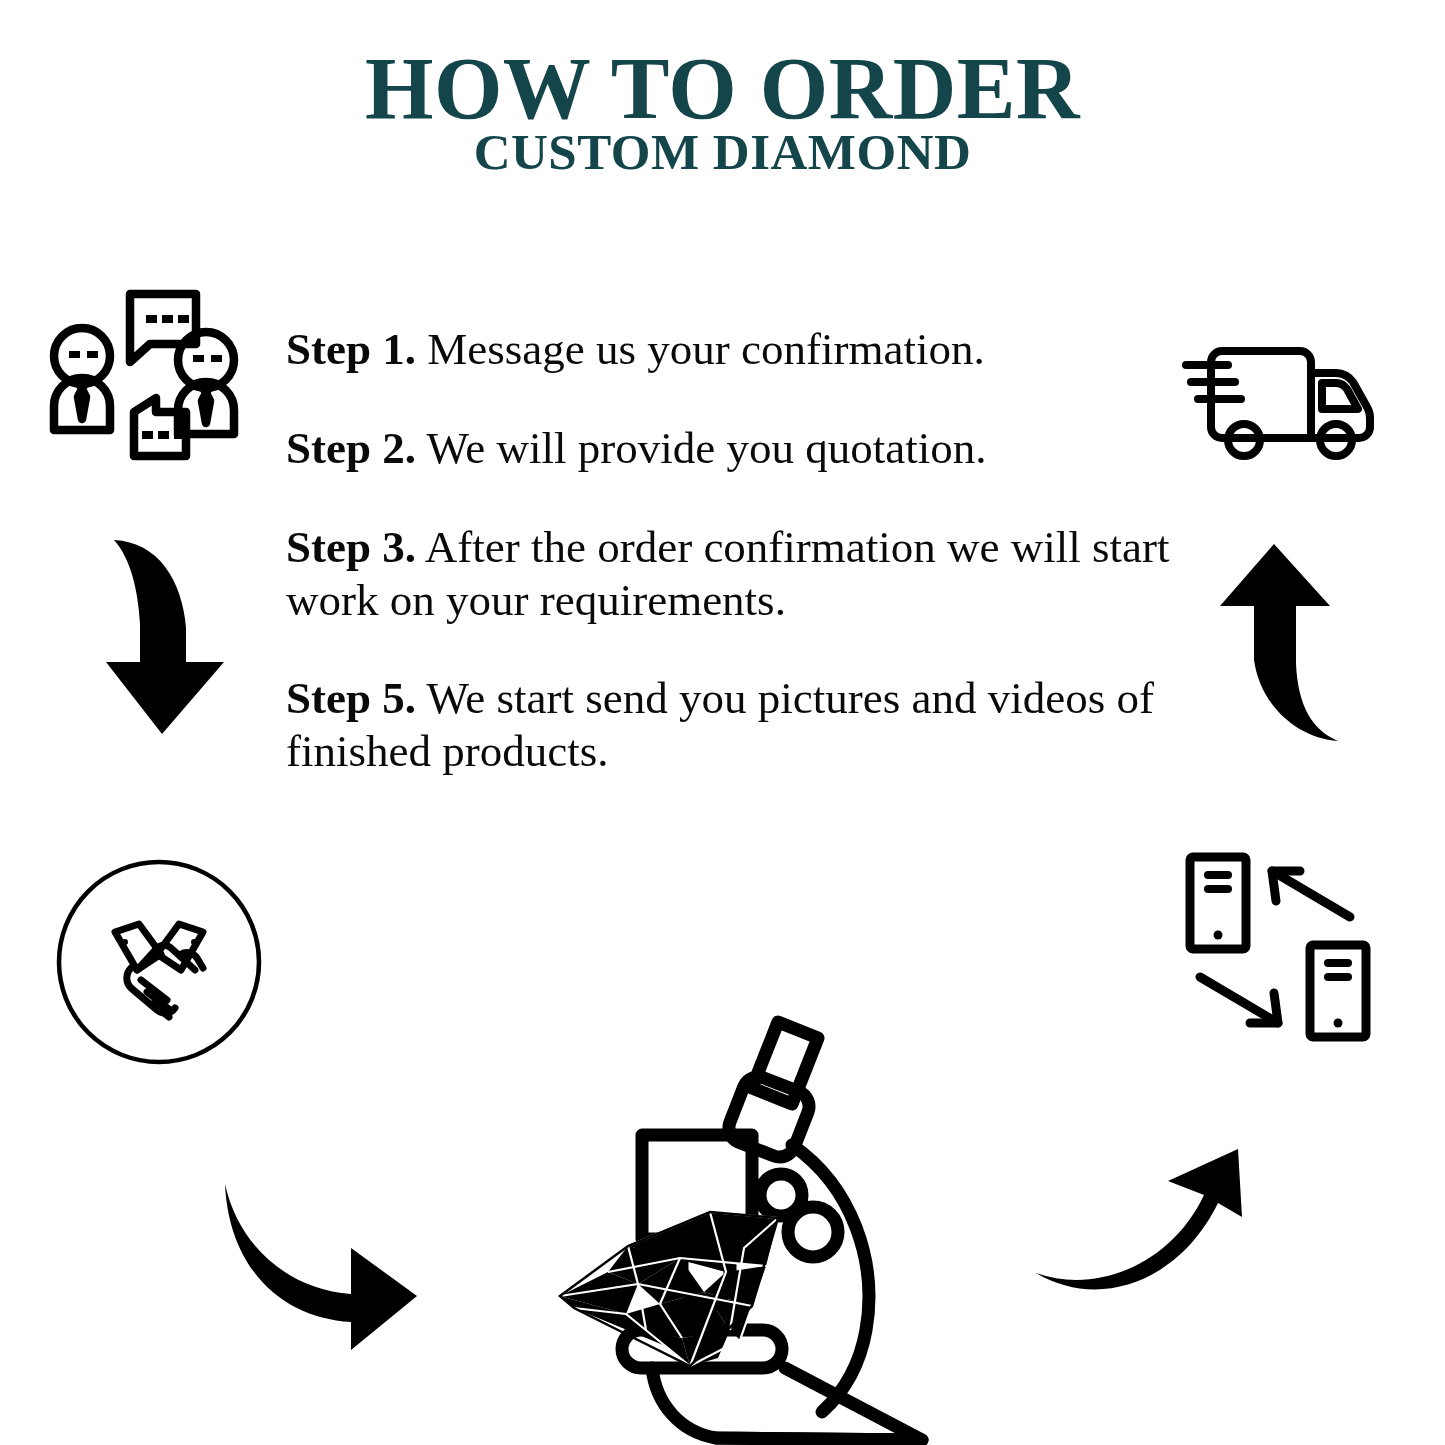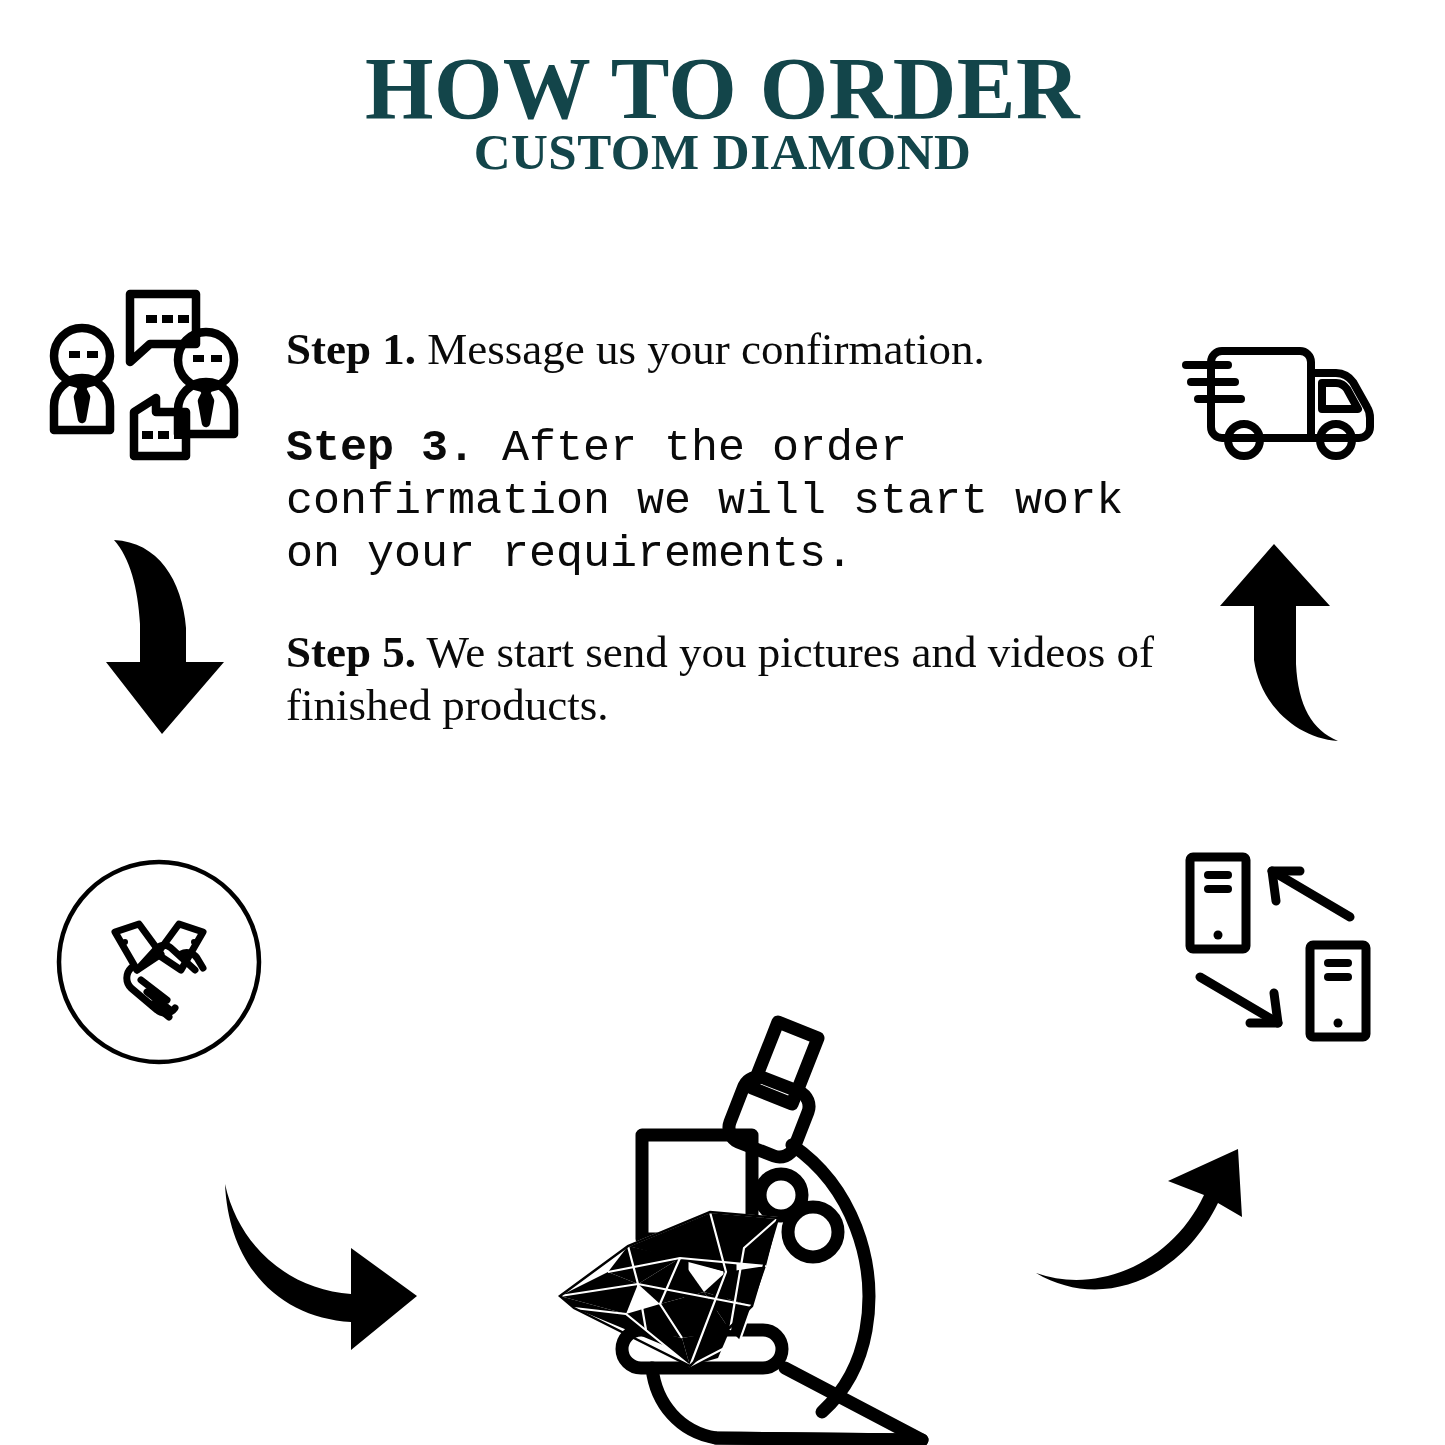--- a/index.html
+++ b/index.html
@@ -58,21 +58,21 @@
     font-family: "Liberation Serif", "DejaVu Serif", serif;
   }
   .step-label {
     font-weight: 700;
   }
   .step-text {
     font-weight: 400;
   }
   #step-1 { margin-bottom: 46px; }
   #step-2 { margin-bottom: 46px; }
-  #step-3 { margin-bottom: 23px; font-family: Liberation Mono, monospace; }
+  #step-3 { margin-bottom: 23px; }
   #step-4 { margin-bottom: 42px; }
   #step-5 { margin-bottom: 0; }
 
   
   .icon-abs { position: absolute; }
   #icon-consultation { left: 38px;  top: 278px;  width: 212px; height: 200px; }
   #icon-truck        { left: 1170px; top: 330px;  width: 225px; height: 150px; }
   #arrow-down-left   { left: 96px;  top: 532px;  width: 150px; height: 215px; }
   #arrow-up-right    { left: 1212px; top: 536px;  width: 150px; height: 215px; }
   #icon-handshake    { left: 55px;  top: 858px;  width: 208px; height: 208px; }
@@ -92,20 +92,23 @@
     <span class="title-line title-line-1" id="title-line-1" style="color: rgb(19, 69, 74);">HOW TO ORDER</span>
     <span class="title-line title-line-2" id="title-line-2" style="color: rgb(19, 69, 74);">CUSTOM DIAMOND</span>
   </div>
 
   <div class="steps">
 
     <p class="step" id="step-1" style="color: rgb(10, 10, 10);">
       <span class="step-label">Step 1.</span><span class="step-text"> Message us your confirmation.</span>
     </p>
 
+    <p class="step" id="step-2" style="color: rgb(10, 10, 10);">
+      <span class="step-label">Step 2.</span><span class="step-text"> We will provide you quotation.</span>
+    </p>
 
     <p class="step" id="step-3" style="color: rgb(10, 10, 10);">
       <span class="step-label">Step 3.</span><span class="step-text"> After the order confirmation we will start work on your requirements.</span>
     </p>
 
     <p class="step" id="step-4" style="color: rgb(10, 10, 10);">
       <span class="step-label">Step 5.</span><span class="step-text"> We start send you pictures and videos of finished products.</span>
     </p>
 
 

